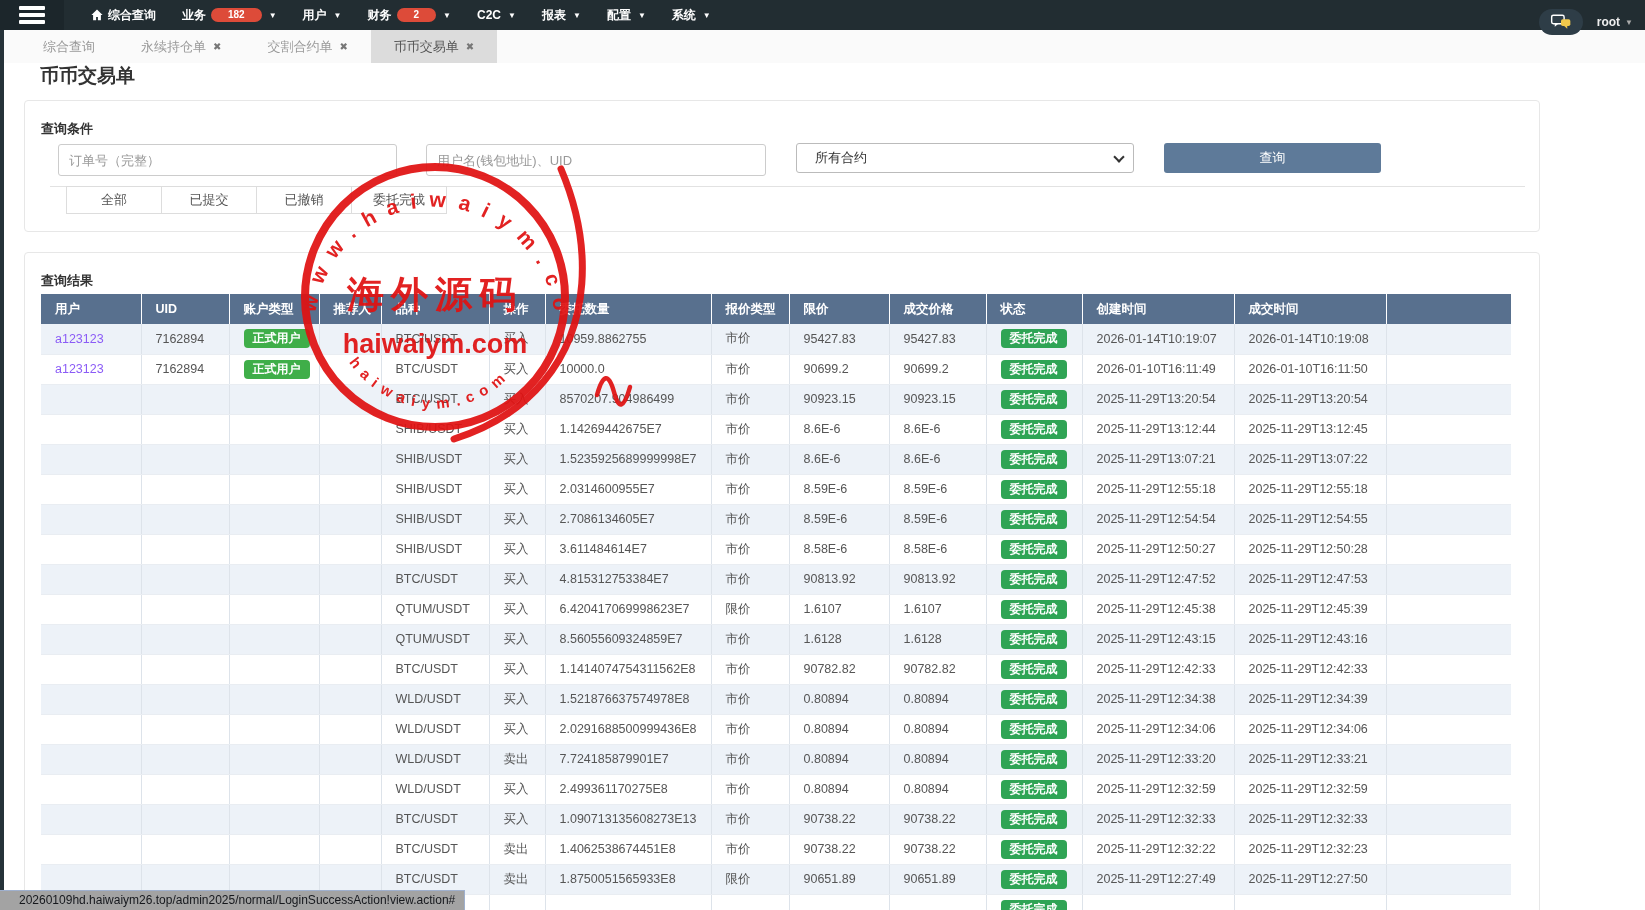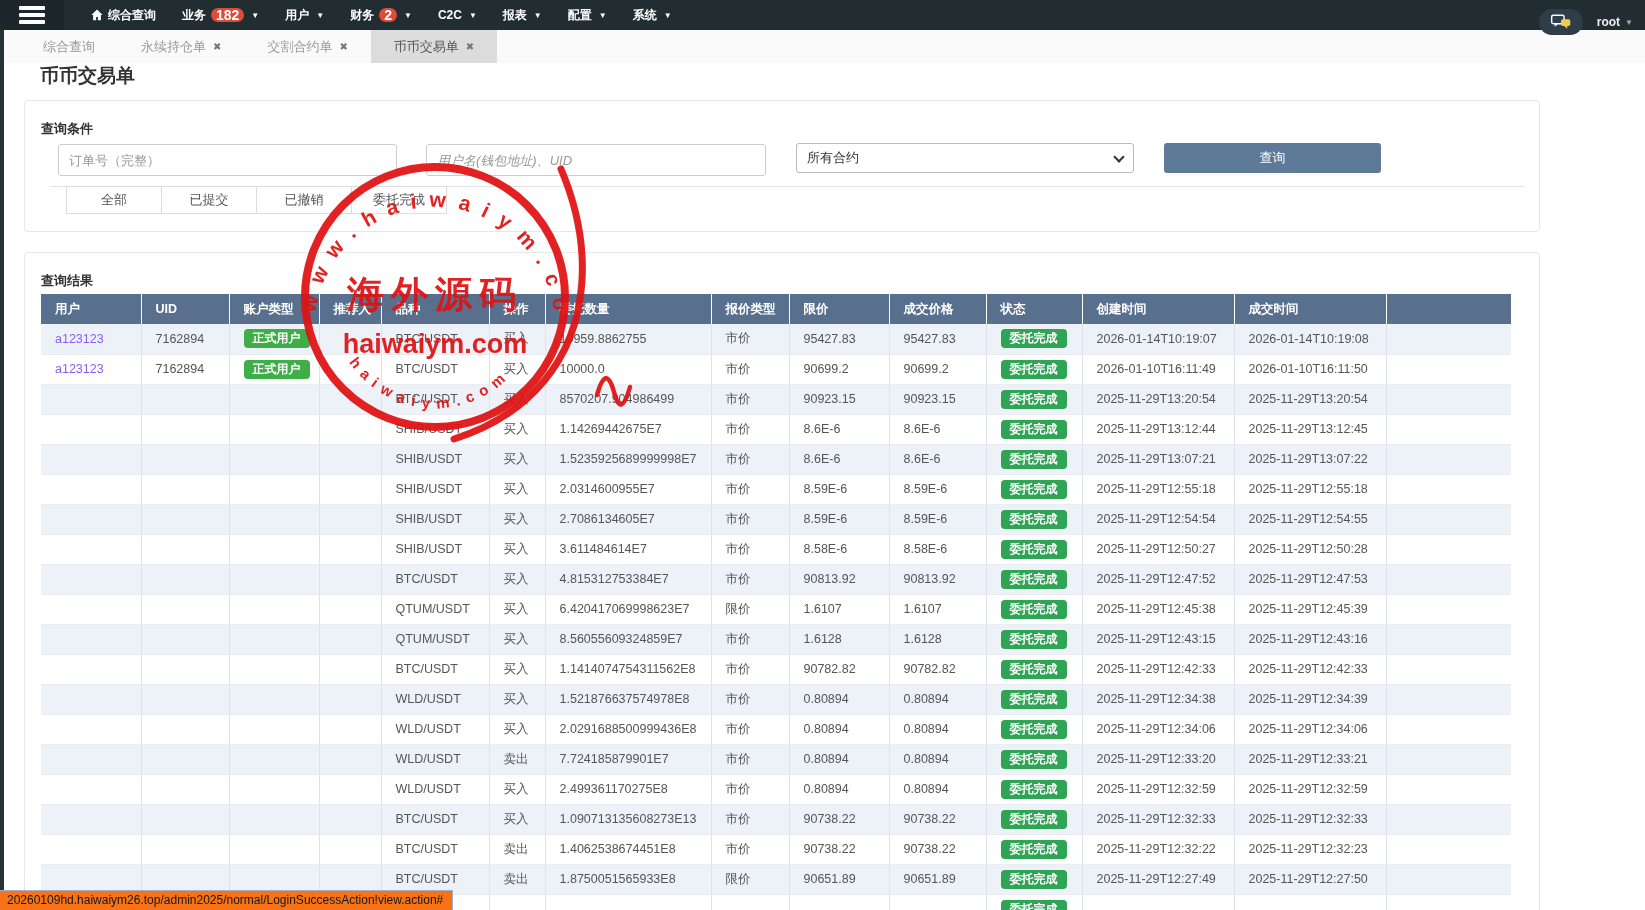--- a/index.html
+++ b/index.html
@@ -7,21 +7,21 @@
   body { position:relative; background:#fff; font-family:"Liberation Sans","DejaVu Sans",sans-serif; }
 
   
   .navbar { position:absolute; top:0; left:0; width:1645px; height:30px; background:#222d32; z-index:20; display:flex; align-items:center; }
   .nav-burger { width:64px; height:30px; background:#1c262b; display:flex; align-items:center; justify-content:center; cursor:pointer; }
   .nav-burger .bars { display:flex; flex-direction:column; gap:3px; }
   .nav-burger .bars span { display:block; width:26px; height:4px; background:#fff; border-radius:1px; }
   .nav-menu { display:flex; align-items:center; margin-left:14px; height:30px; }
   .nav-item { display:flex; align-items:center; gap:5px; padding:0 13px; height:30px; color:#fff; font-size:12px; font-weight:bold; cursor:pointer; white-space:nowrap; }
   .nav-item .caret { font-size:8px; color:#fff; margin-left:2px; }
-  .nav-badge { background:#dd4b39; color:#fff; font-size:14px; font-weight:bold; border-radius:9px; padding:1px 5px; line-height:12px; }
+  .nav-badge { background:#dd4b39; color:#fff; font-size:10px; font-weight:bold; border-radius:9px; padding:1px 17px; line-height:12px; }
   .nav-right { position:absolute; right:12px; top:0; height:44px; display:flex; align-items:center; gap:14px; }
   .chat-pill { width:44px; height:26px; background:#2e3d47; border-radius:13px; display:flex; align-items:center; justify-content:center; cursor:pointer; }
   .nav-user { color:#eee; font-size:12px; font-weight:bold; display:flex; align-items:center; gap:5px; cursor:pointer; }
   .nav-user .caret { font-size:8px; color:#aaa; }
 
   
   .left-strip { position:absolute; left:0; top:30px; width:4px; height:880px; background:#253239; z-index:15; }
 
   
   .tabstrip { position:absolute; top:30px; left:4px; width:1641px; height:33px; background:#fafafa; display:flex; align-items:stretch; padding-left:16px; }
@@ -32,21 +32,21 @@
 
   .page-title { position:absolute; top:63px; left:40px; font-size:19px; color:#333; z-index:2; }
 
   
   .panel { position:absolute; left:24px; width:1516px; background:#fff; border:1px solid #e7e7e7; border-radius:4px; }
   .panel-title { position:absolute; top:19px; left:16px; font-size:13px; font-weight:bold; color:#333; }
 
   .panel-filter { top:100px; height:132px; }
   .txt-input { position:absolute; top:43px; height:32px; border:1px solid #ccc; border-radius:3px; padding:4px 10px; font-size:13px; color:#ec4899; font-family:inherit; outline:none; }
   .txt-input::placeholder { color:#999; }
-  .fake-select { position:absolute; top:42px; left:771px; width:338px; height:30px; border:1px solid #bbb; border-radius:3px; background:#fff; font-size:13px; color:#333; display:flex; align-items:center; padding:0 10px; cursor:pointer; }
+  .fake-select { position:absolute; top:42px; left:771px; width:338px; height:30px; border:1px solid #bbb; border-radius:3px; background:#fff; font-size:13px; color:#333; display:flex; align-items:center; padding:0 18px; cursor:pointer; }
   .fake-select .chev { position:absolute; right:10px; top:9px; width:8px; height:8px; border-right:2px solid #333; border-bottom:2px solid #333; transform:rotate(45deg); }
   .search-btn { position:absolute; top:42px; left:1139px; width:217px; height:30px; background:#5e7a99; border:none; border-radius:3px; color:#fff; font-size:13px; font-family:inherit; cursor:pointer; }
   .status-rule { position:absolute; top:85px; left:25px; width:1475px; border-top:1px solid #e2e2e2; }
   .status-tabs { position:absolute; top:85px; left:25px; display:flex; }
   .status-tab { width:96px; height:28px; line-height:26px; text-align:center; font-size:13px; color:#555; background:#fff; border:1px solid #ddd; margin-left:-1px; cursor:pointer; }
   .status-tab:first-child { margin-left:16px; }
 
   .panel-results { top:252px; height:700px; border-radius:4px 4px 0 0; }
 
   
@@ -56,21 +56,21 @@
   table.orders td:last-child, table.orders th:last-child { border-right:none; }
   table.orders tr.odd td { background:#edf2f8; }
   .user-link { color:#8b5cf6; text-decoration:none; cursor:pointer; }
   .badge-green { display:inline-block; background:#3fae49; color:#fff; font-size:12px; font-weight:bold; padding:3px 9px; border-radius:4px; line-height:13px; }
   .badge-status { background:#2fa455; }
 
   
   .watermark { position:absolute; top:155px; left:293px; width:360px; height:290px; z-index:30; pointer-events:none; opacity:0.93; }
 
   
-  .statusbar { position:absolute; bottom:0; left:0; background:#f97316; border:1px solid #9fb0ce; border-left:none; border-bottom:none; font-size:12px; color:#16181d; padding:2px 9px 3px 7px; z-index:40; white-space:nowrap; }
+  .statusbar { position:absolute; bottom:0; left:0; background:#a3a3a3; border:1px solid #9fb0ce; border-left:none; border-bottom:none; font-size:12px; color:#16181d; padding:2px 9px 3px 19px; z-index:40; white-space:nowrap; }
 </style>
 </head>
 <body>
 
 <div class="navbar">
   <div class="nav-burger">
     <div class="bars">
         <span></span>
         <span></span>
         <span></span>
@@ -152,21 +152,21 @@
 <svg class="refresh-btn" viewBox="0 0 20 20">
   <path d="M10 3a7 7 0 0 1 6.3 4H19l-3.6 4.2L11.8 7h2.7A5 5 0 0 0 5 9.6L3 9.2A7 7 0 0 1 10 3z" fill="#3e97ef"></path>
   <path d="M10 17a7 7 0 0 1-6.3-4H1l3.6-4.2L8.2 13H5.5a5 5 0 0 0 9.5-2.6l2 .4A7 7 0 0 1 10 17z" fill="#3e97ef"></path>
 </svg>
 
 <h1 class="page-title">币币交易单</h1>
 
 <div class="panel panel-filter">
   <div class="panel-title">查询条件</div>
   <input class="txt-input" style="left: 33px; width: 339px;" placeholder="订单号（完整）">
-  <input class="txt-input" style="left: 401px; width: 340px; font-style: italic;" placeholder="用户名(钱包地址)、UID">
+  <input class="txt-input" style="left: 401px; width: 340px;" placeholder="用户名(钱包地址)、UID">
   <div class="fake-select">
     <span>所有合约</span>
     <span class="chev"></span>
   </div>
   <button class="search-btn">查询</button>
   <div class="status-rule"></div>
   <div class="status-tabs">
     <div class="status-tab">全部</div>
     <div class="status-tab">已提交</div>
     <div class="status-tab">已撤销</div>

